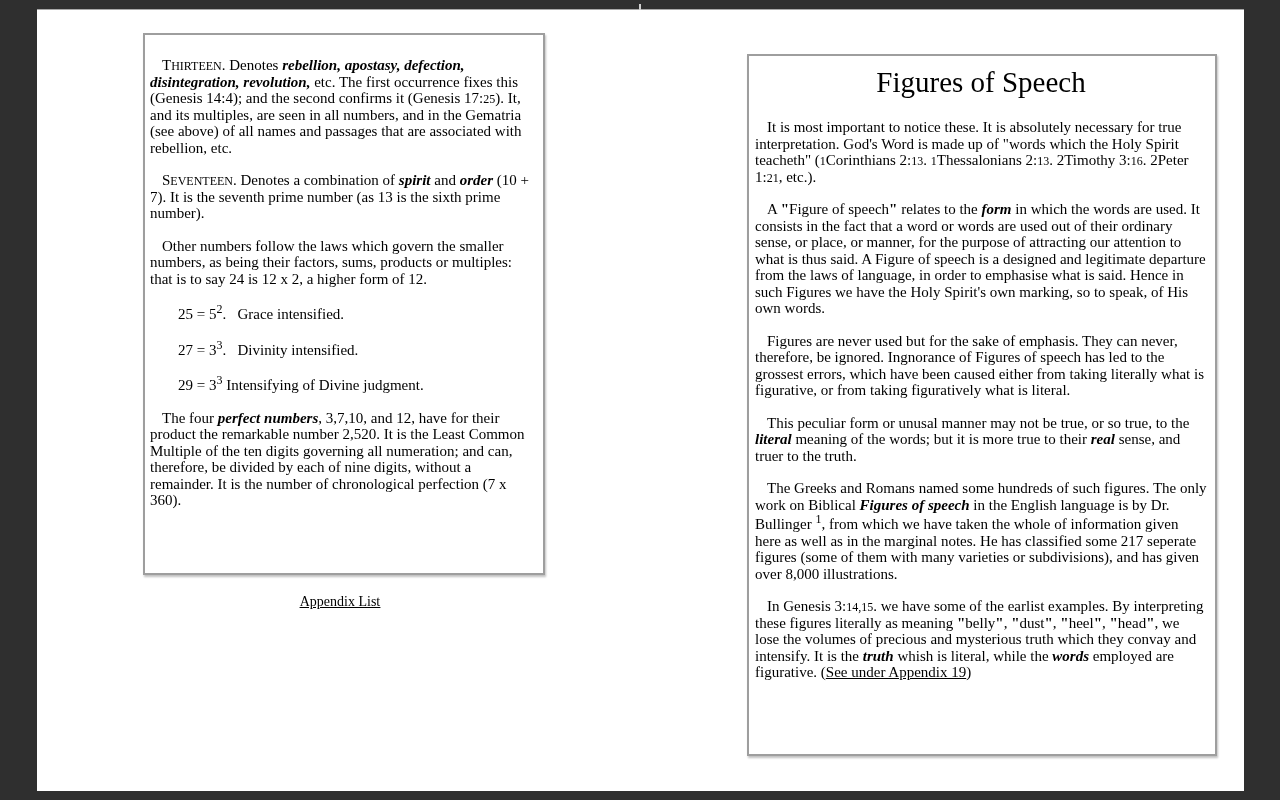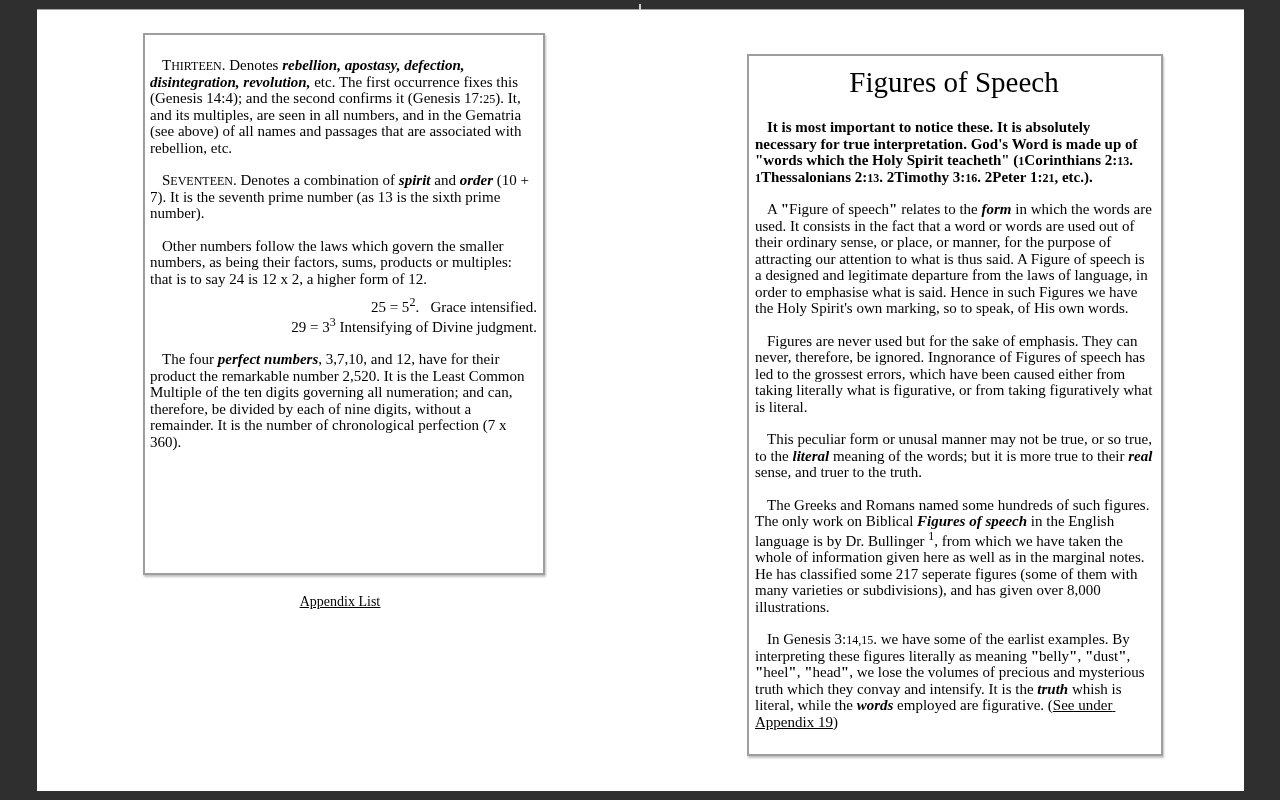--- a/index.html
+++ b/index.html
@@ -20,55 +20,56 @@
     position:absolute;box-sizing:border-box;background:#fff;
     border:2px solid #9e9e9e;
     box-shadow:1px 2px 2px rgba(0,0,0,0.25);
     font-size:15px;line-height:1.1;
   }
   .box-left{
     left:106px;top:23px;width:402px;height:542px;
     padding:6px 6px 6px 5px;overflow:hidden;
   }
   .box-right{
-    left:710px;top:44px;width:416px;height:702px;
+    left:710px;top:44px;width:470px;height:702px;
     padding:4px 8px 24px 6px;overflow:hidden;
   }
   .para{margin:16px 0;text-indent:12px;white-space:pre-wrap;}
-  .para.pb0{margin-bottom:9px;}
-  .line{margin:0;text-indent:12px;white-space:pre-wrap;text-align:right;}
+  .para.pb0{margin-bottom:2px;}
+  .line{margin:16px;text-indent:12px;white-space:pre-wrap;}
   .b{font-weight:bold;}
   .i{font-style:italic;}
   .sm{font-size:12px;}
   .sup{font-size:12px;vertical-align:super;}
   .link{text-decoration:underline;cursor:pointer;}
   .doc-title{
     margin:6px 0 0 0;text-align:center;font-size:29px;line-height:1.15;font-weight:normal;
   }
   .doc-subtitle{
     margin:1px 0 0 0;text-align:center;font-size:17px;line-height:1.2;
   }
-  .box-right .para:first-of-type{margin-top:20px;font-weight:bold;}
+  .box-right .para:first-of-type{margin-top:20px;}
   .below-box{
     position:absolute;left:0;width:606px;text-align:center;font-size:14px;text-decoration:underline;
   }
   .appendix-link{top:584px;}
   .year{top:618px;}
 </style>
 </head>
 <body>
 
 <div class="page">
   <div class="seam"></div>
 
   <div class="textbox box-left">
       <div class="para"><span>T</span><span class="sm">HIRTEEN</span><span>. Denotes </span><span class="b i">rebellion, apostasy, defection, disintegration, revolution,</span><span> etc. The first occurrence fixes this (Genesis 14:4); and the second confirms it (Genesis 17:</span><span class="sm">25</span><span>). It, and its multiples, are seen in all numbers, and in the Gematria (see above) of all names and passages that are associated with rebellion, etc.</span></div>
       <div class="para"><span>S</span><span class="sm">EVENTEEN</span><span>. Denotes a combination of </span><span class="b i">spirit</span><span> and </span><span class="b i">order</span><span> (10 + 7). It is the seventh prime number (as 13 is the sixth prime number).</span></div>
       <div class="para pb0"><span>Other numbers follow the laws which govern the smaller numbers, as being their factors, sums, products or multiples: that is to say 24 is 12 x 2, a higher form of 12.</span></div>
       <div class="line"><span>25 = 5</span><span class="sup">2</span><span>.   Grace intensified.</span></div>
+      <div class="line"><span>27 = 3</span><span class="sup">3</span><span>.   Divinity intensified.</span></div>
       <div class="line"><span>29 = 3</span><span class="sup">3</span><span> Intensifying of Divine judgment.</span></div>
       <div class="para"><span>The four </span><span class="b i">perfect numbers</span><span>, 3,7,10, and 12, have for their product the remarkable number 2,520. It is the Least Common Multiple of the ten digits governing all numeration; and can, therefore, be divided by each of nine digits, without a remainder. It is the number of chronological perfection (7 x 360).</span></div>
     </div>
 
   <div class="below-box appendix-link">
     <span class="link">Appendix List</span>
   </div>
 
 
   <div class="textbox box-right">

